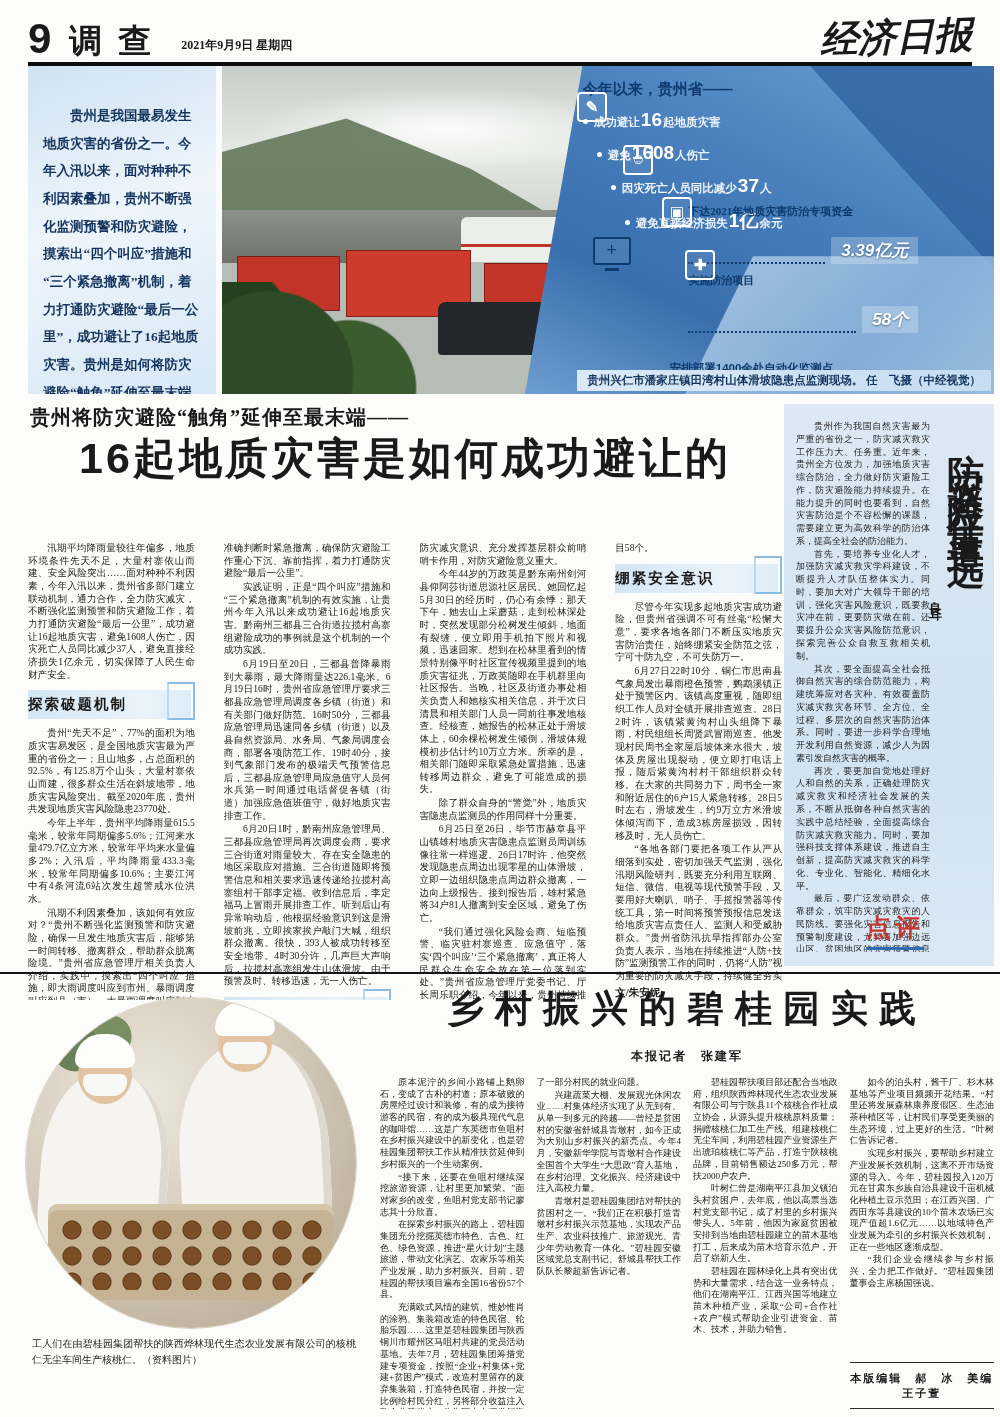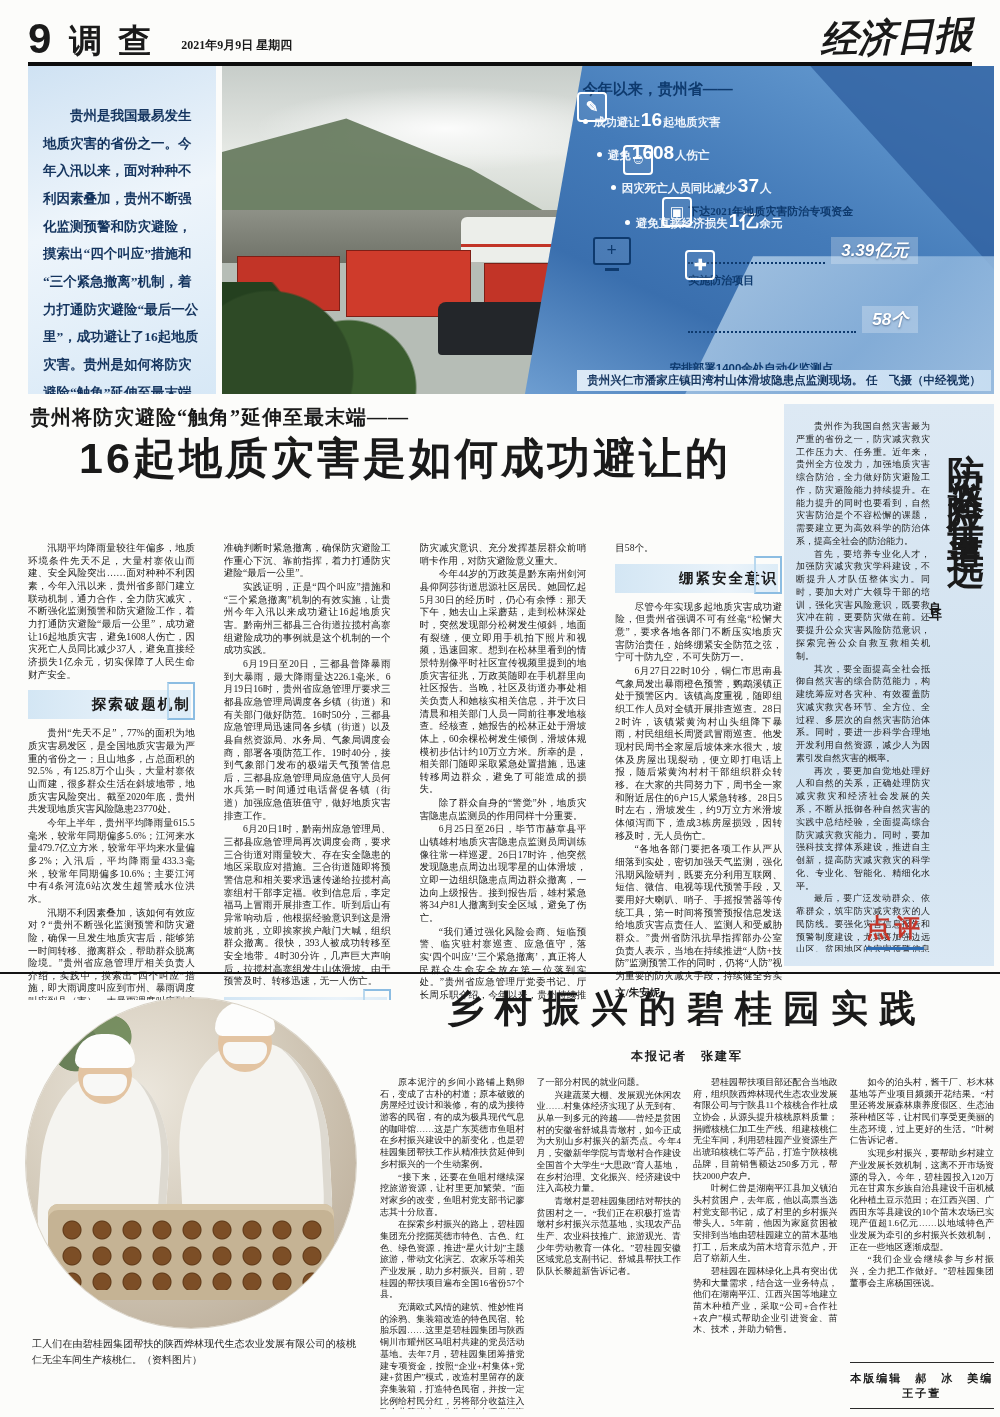--- a/index.html
+++ b/index.html
@@ -80,21 +80,21 @@
             font-family:"Liberation Sans","DejaVu Sans",sans-serif;font-weight:900;font-size:43px;
             letter-spacing:3px;line-height:1.25;}
   
   .main-cols{position:absolute;top:508px;left:28px;width:754px;height:458px;display:grid;
              grid-template-columns:repeat(4,1fr);gap:29px;font-size:9.6px;line-height:1.32;text-align:justify;margin-top:34px;}
   .col{height:100%;overflow:hidden;display:flex;flex-direction:column;}
   .flow{flex:1;overflow:hidden;}
   .flow p{margin:0 0 1px;text-indent:2em;}
   .flow p.cont{text-indent:0;}
   .subhead{margin:9px 4px 8px 0;background:linear-gradient(90deg,#d3e6f4,#eaf3fa 70%,#ddecf7);
-           position:relative;text-align:right;font-weight:900;font-size:14.5px;padding:5px 0;
+           position:relative;text-align:left;font-weight:900;font-size:14.5px;padding:5px 0;
            font-family:"Liberation Sans",sans-serif;letter-spacing:2px;}
   .subhead .brk{position:absolute;right:-4px;top:-8px;width:24px;height:34px;border:2.5px solid #8cbde2;
                 border-left-color:#b9d8ee;background:rgba(255,255,255,.0);}
   .byline-right{text-align:left;font-size:10.5px;font-weight:bold;padding:5px 4px 0 0;}
   
   .sidebar{position:absolute;top:404px;right:6px;width:210px;height:562px;box-sizing:border-box;
            background:linear-gradient(180deg,#dde9f4,#d1e2f0 60%,#dae8f4);padding:16px 8px 14px 12px;display:flex;}
   .sb-body{flex:1;overflow:hidden;font-size:9px;line-height:1.42;text-align:justify;color:#1d1d1d;}
   .sb-body p{margin:0;text-indent:2em;}
   .sb-strip{width:56px;position:relative;flex:none;}

